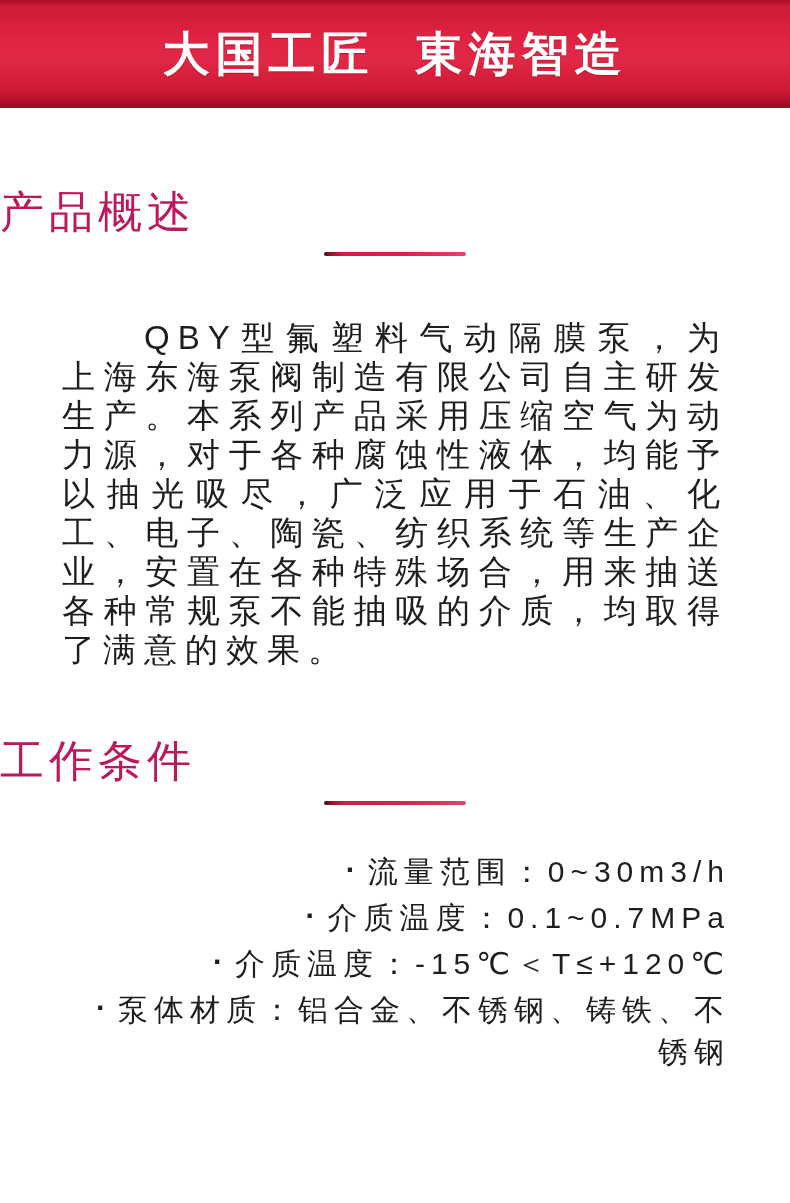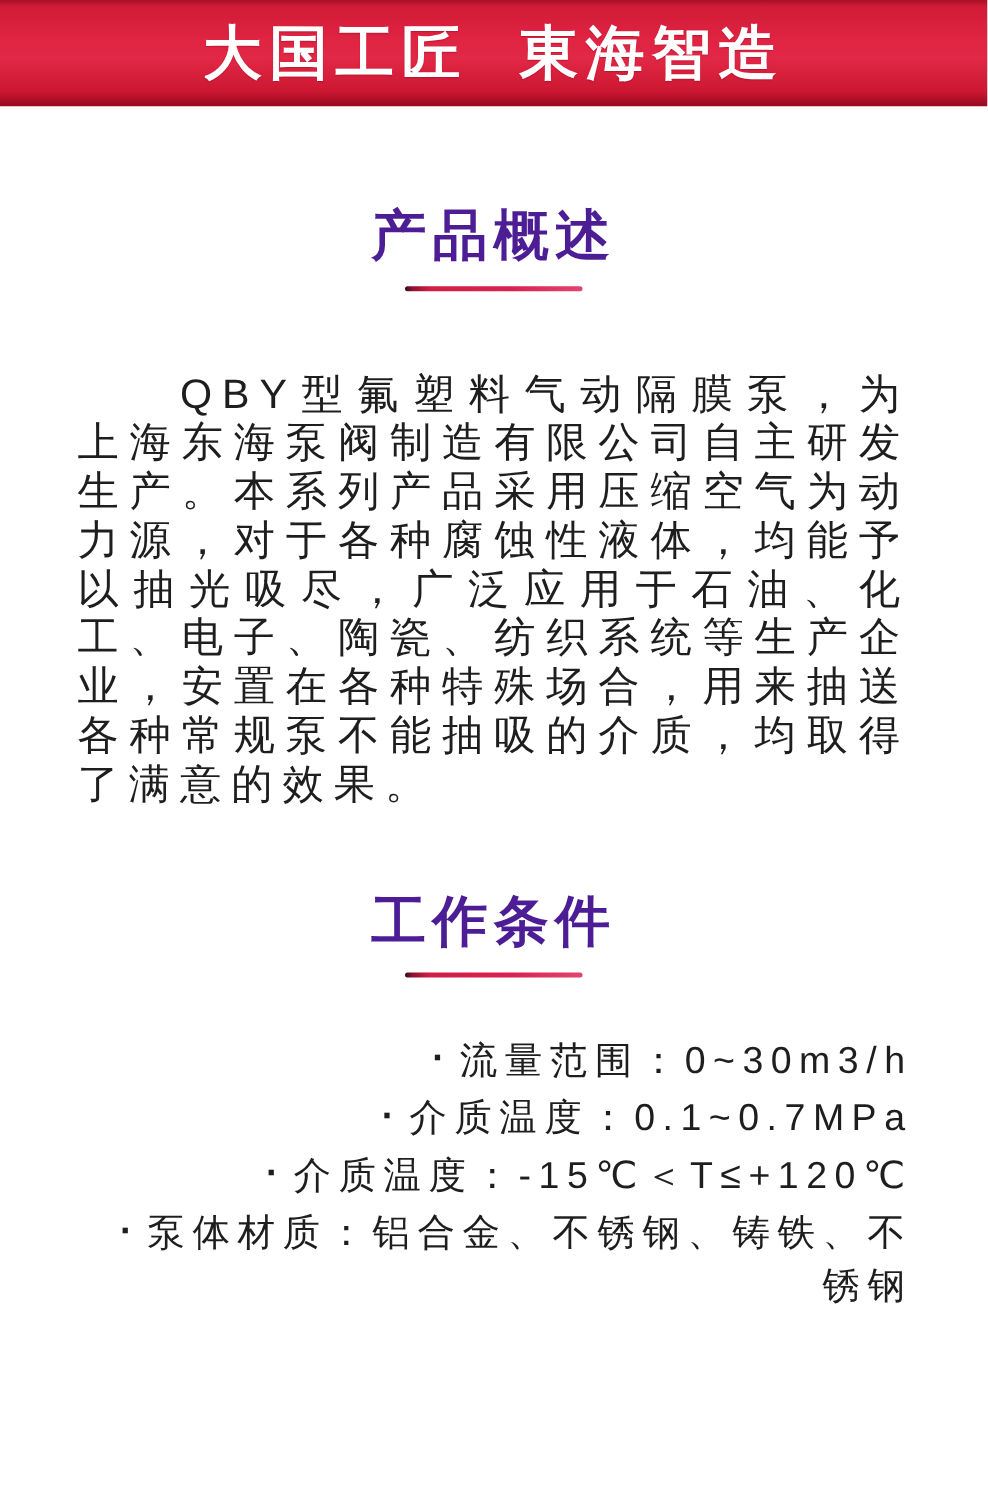--- a/index.html
+++ b/index.html
@@ -10,21 +10,21 @@
   body {
     width: 790px;
     height: 1203px;
     font-family: "Liberation Sans", "DejaVu Sans", sans-serif;
     color: #1f1f1f;
     overflow: hidden;
   }
 
   
   .banner {
-    height: 85px;
+    height: 108px;
     width: 100%;
     background: linear-gradient(180deg,
       #a60f26 0%,
       #d11b37 6%,
       #e02443 38%,
       #e12846 55%,
       #cd1733 86%,
       #960a1f 100%);
     display: flex;
     align-items: center;
@@ -36,24 +36,24 @@
     font-weight: bold;
     letter-spacing: 6px;
     word-spacing: 22px;
     text-shadow: 0 1px 1px rgba(120,0,20,0.35);
     white-space: nowrap;
   }
 
   
   .section-title {
     margin-top: 78px;
-    text-align: center;
+    text-align: left;
     font-size: 44px;
-    font-weight: bold;
-    color: #4c1d95;
+    font-weight: normal;
+    color: #be185d;
     letter-spacing: 5px;
     line-height: 52px;
   }
   .section-title.second {
     margin-top: 66px;
   }
   .title-underline {
     width: 142px;
     height: 4px;
     margin: 14px auto 0 auto;

